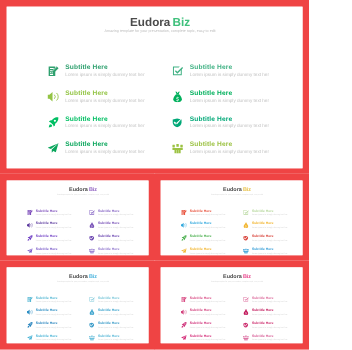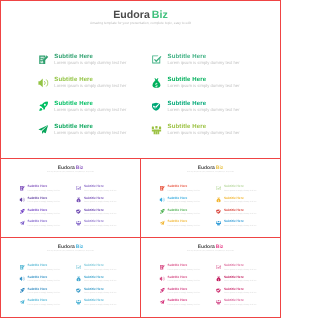--- a/index.html
+++ b/index.html
@@ -23,21 +23,21 @@
 
   .feat{position:absolute;left:77.5px;top:104.6px;width:420px;}
   .frow{position:relative;height:47px;}
   .cellL{position:absolute;left:0;top:0;width:200px;}
   .cellR{position:absolute;left:228px;top:0;width:200px;}
   .ico{position:absolute;left:-2.2px;top:3.2px;width:20.2px;height:20.2px;}
   .ico svg{display:block;width:20.2px;height:20.2px;}
   .htxt{position:absolute;left:30px;top:0px;font-size:12.1px;font-weight:bold;letter-spacing:.25px;line-height:12.1px;white-space:nowrap;}
   .btxt{position:absolute;left:30px;top:15.6px;font-size:8.5px;color:#c2c2c2;line-height:8.5px;white-space:nowrap;}
 
-  .frame{position:absolute;box-sizing:border-box;border:1px solid #ef4444;overflow:hidden;background:#fff;}
+  .frame{position:absolute;box-sizing:border-box;border:6px solid #ef4444;overflow:hidden;background:#fff;}
   .f-hero{left:0;top:0;width:281px;height:159px;}
   .f-t0{left:0;top:158px;width:141px;height:80px;}
   .f-t1{left:140px;top:158px;width:141px;height:80px;}
   .f-t2{left:0;top:237px;width:141px;height:81px;}
   .f-t3{left:140px;top:237px;width:141px;height:81px;}
 </style>
 </head>
 <body>
 
 <div class="page">

